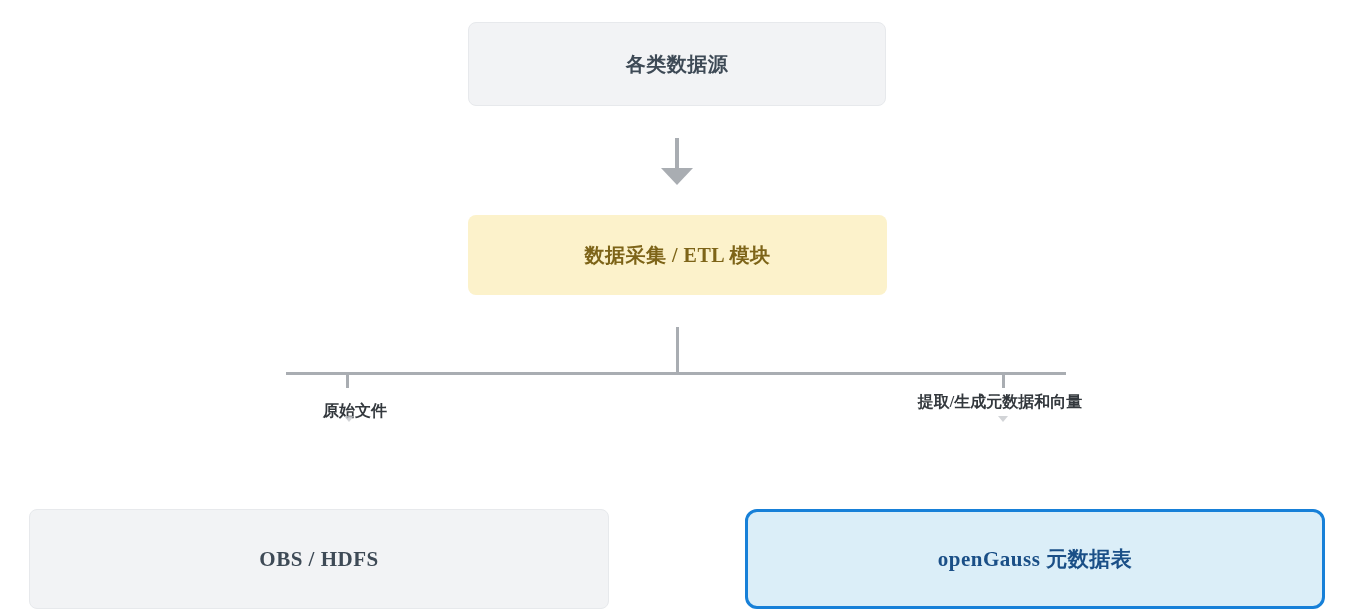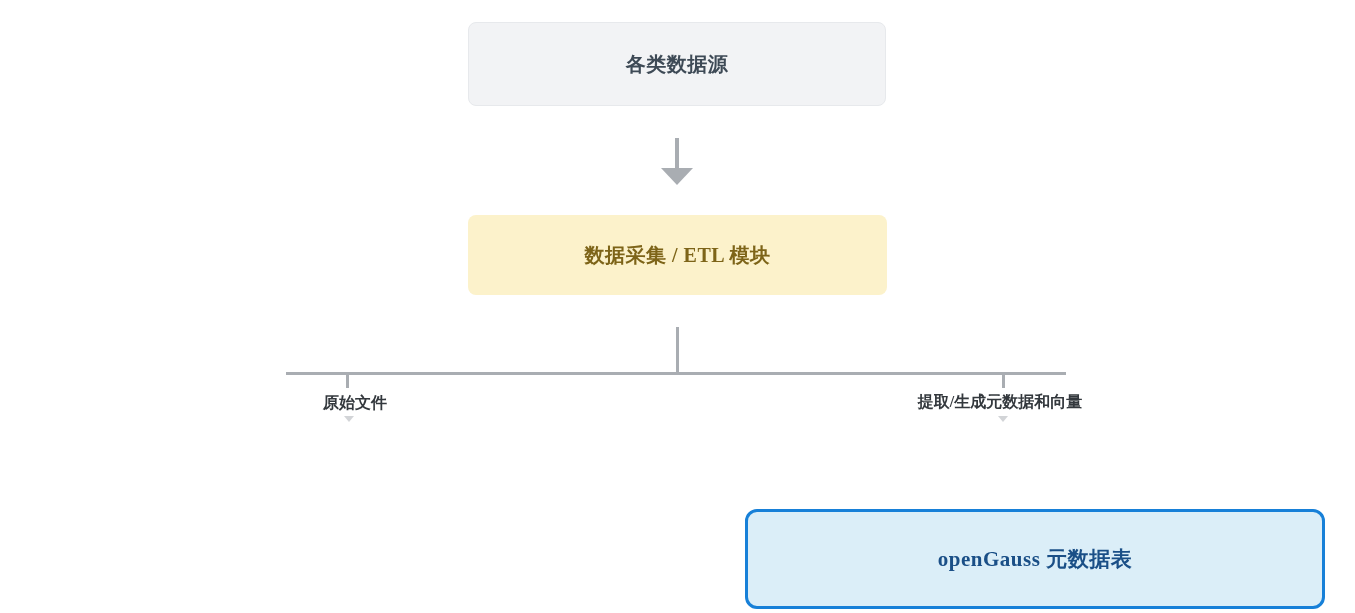--- a/index.html
+++ b/index.html
@@ -55,21 +55,21 @@
   #stub-right  { left: 1002px; top: 363px; width: 3px;  height: 13px; }
 
   .edge-label {
     position: absolute;
     font-weight: bold;
     font-size: 16px;
     color: var(--edge-label-text, #33383d);
     white-space: nowrap;
     transform: translateX(-50%);
   }
-  #edge-label-left  { left: 355px;  top: 381px; }
+  #edge-label-left  { left: 355px;  top: 389px; }
   #edge-label-right { left: 1000px; top: 380px; }
 
   .tiny-arrow {
     position: absolute; width: 0; height: 0;
     border-left: 5px solid transparent; border-right: 5px solid transparent;
     border-top: 6px solid #c3c6c9; opacity: 0.75;
   }
   #tiny-arrow-left  { left: 344px; top: 404px; }
   #tiny-arrow-right { left: 998px; top: 404px; }
 
@@ -107,19 +107,22 @@
   <div class="line" id="tree-horiz"></div>
   <div class="line" id="stub-left"></div>
   <div class="line" id="stub-right"></div>
 
   <div class="edge-label" id="edge-label-left">原始文件</div>
   <div class="edge-label" id="edge-label-right">提取/生成元数据和向量</div>
 
   <div class="tiny-arrow" id="tiny-arrow-left"></div>
   <div class="tiny-arrow" id="tiny-arrow-right"></div>
 
+  <div class="box gray" id="node-obs">
+    <span>OBS / HDFS</span>
+  </div>
 
   <div class="box blue" id="node-opengauss">
     <span>openGauss 元数据表</span>
   </div>
 
 
 </div>
 
 </body></html>

